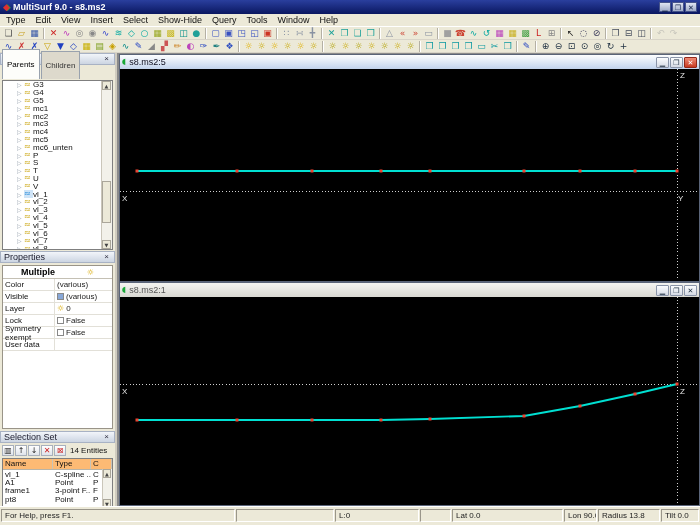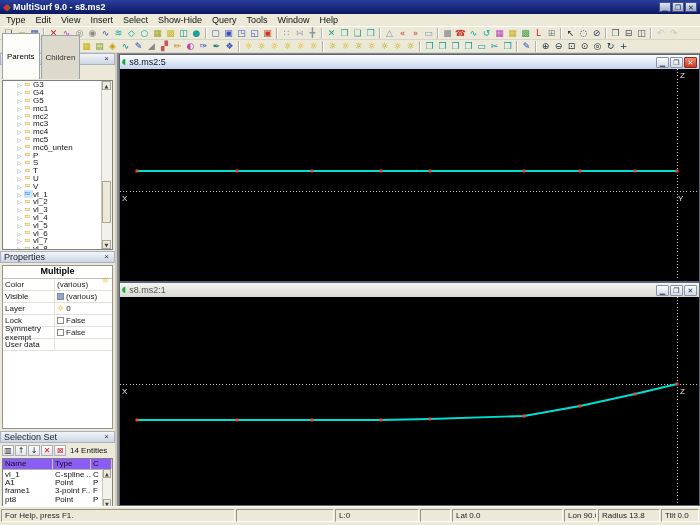--- a/index.html
+++ b/index.html
@@ -24,49 +24,49 @@
   .tb-sep{width:1px;height:11px;background:#b4b0a4;border-right:1px solid #fff;margin:0 2px;flex:0 0 auto;}
 
   
   .sidebar{position:absolute;left:0;top:53px;width:117px;bottom:19px;background:#ece9d8;border-right:2px solid #d0ccc0;box-sizing:border-box;}
   .side-panel{position:absolute;left:0;width:115px;}
   .panel-title{height:12px;background:linear-gradient(#f2f5fa,#ccd5e2);border:1px solid #a8b2c4;display:flex;align-items:center;padding:0 3px;font-size:9px;color:#223;box-sizing:border-box;}
   .panel-close{margin-left:auto;font-size:8px;line-height:8px;color:#334;width:9px;text-align:center;}
 
   #entities-panel{top:0;height:198px;}
   .tabs{height:14px;display:flex;align-items:flex-end;padding-left:2px;gap:1px;}
-  .tab{font-size:8px;padding:16px 4px;border:1px solid #99a2ae;border-bottom:none;background:#ddd9cc;height:11px;line-height:11px;color:#333;}
+  .tab{font-size:8px;padding:8px 4px;border:1px solid #99a2ae;border-bottom:none;background:#ddd9cc;height:11px;line-height:11px;color:#333;}
   .tab.active{background:#fdfdfa;height:13px;line-height:13px;color:#000;}
   .tree{position:absolute;left:2px;right:2px;top:27px;bottom:1px;background:#fff;border:1px solid #7f7f7f;overflow:hidden;}
   .tree-row{height:7.8px;display:flex;align-items:center;padding-left:14px;font-size:8px;white-space:nowrap;}
   .tw-arrow{color:#9aa4b0;font-size:6px;width:7px;font-family:"DejaVu Sans",sans-serif;}
   .tw-icon{color:#c8a000;font-size:8px;width:9px;line-height:8px;font-family:"DejaVu Sans",sans-serif;}
   .tw-icon.sel{color:#1c86d8;background:#cfe4f7;}
   .tw-label{color:#111;}
   .vscroll{position:absolute;right:0;top:0;bottom:0;width:10px;background:#f2f1ea;border-left:1px solid #cac6ba;}
   .vs-arrow{position:absolute;left:0;width:9px;height:9px;background:#ece9d8;border:1px solid #aaa69a;font-size:5px;line-height:8px;text-align:center;color:#444;box-sizing:border-box;font-family:"DejaVu Sans",sans-serif;}
   .vs-thumb{position:absolute;left:0;width:9px;background:#ece9d8;border:1px solid #aaa69a;box-sizing:border-box;}
 
   #properties-panel{top:198px;height:180px;}
   .prop-box{position:absolute;left:2px;right:2px;top:14px;bottom:2px;background:#fff;border:1px solid #999488;}
-  .prop-head{height:12px;font-weight:bold;font-size:9px;display:flex;align-items:center;padding:0 3px;border-bottom:1px solid #c4c0b4;flex-direction:column;}
+  .prop-head{height:12px;font-weight:bold;font-size:9px;display:flex;align-items:center;padding:0 18px;border-bottom:1px solid #c4c0b4;}
   .head-bulb{margin-left:auto;color:#d8a800;font-size:8px;font-family:"DejaVu Sans",sans-serif;}
   .prop-row{height:11px;display:flex;border-bottom:1px solid #e2e0d8;font-size:8px;align-items:center;}
   .prop-label{width:52px;padding-left:2px;border-right:1px solid #e2e0d8;color:#111;box-sizing:border-box;height:100%;display:flex;align-items:center;}
   .prop-value{flex:1;display:flex;align-items:center;gap:2px;padding-left:2px;color:#222;}
   .cb{width:7px;height:7px;border:1px solid #888;background:#fff;box-sizing:border-box;flex:0 0 auto;}
   .cb-var{background:#88a8d8;}
   .bulb{color:#d8a800;font-size:8px;font-family:"DejaVu Sans",sans-serif;}
 
   #selection-panel{top:378px;height:86px;}
   .sel-toolbar{height:13px;display:flex;align-items:center;gap:1px;padding:1px 2px;}
   .sel-tb-btn{width:12px;height:11px;border:1px solid #a8b0bc;background:linear-gradient(#fff,#dfe3ea);font-size:8px;line-height:10px;text-align:center;box-sizing:border-box;font-family:"DejaVu Sans",sans-serif;}
   .sel-count{font-size:8px;margin-left:3px;color:#111;}
   .sel-table{position:absolute;left:2px;right:2px;top:27px;bottom:0;background:#fff;border:1px solid #7f7f7f;overflow:hidden;}
-  .sel-header{display:flex;height:10px;background:#8b5cf6;font-size:8px;border-bottom:1px solid #b8b4a8;}
+  .sel-header{display:flex;height:10px;background:#fdba74;font-size:8px;border-bottom:1px solid #b8b4a8;}
   .sel-header>div{border-right:1px solid #c8c4b8;padding-left:2px;box-sizing:border-box;color:#111;}
   .sc-name{width:50px;} .sc-type{width:38px;} .sc-c{flex:1;}
   .sel-row{display:flex;height:8.4px;font-size:8px;align-items:center;color:#111;}
   .sel-row>div{padding-left:2px;box-sizing:border-box;overflow:hidden;white-space:nowrap;}
   .sel-vscroll{position:absolute;right:0;top:10px;bottom:8px;width:9px;background:#f2f1ea;border-left:1px solid #cac6ba;}
   .sel-hscroll{position:absolute;left:0;right:9px;bottom:0;height:8px;background:#f2f1ea;border-top:1px solid #cac6ba;}
   .hs-arrow{position:absolute;top:0;width:8px;height:7px;background:#ece9d8;border:1px solid #aaa69a;font-size:4px;line-height:6px;text-align:center;color:#444;box-sizing:border-box;font-family:"DejaVu Sans",sans-serif;}
   .hs-thumb{position:absolute;top:0;height:7px;background:#ece9d8;border:1px solid #aaa69a;box-sizing:border-box;}
 
   

